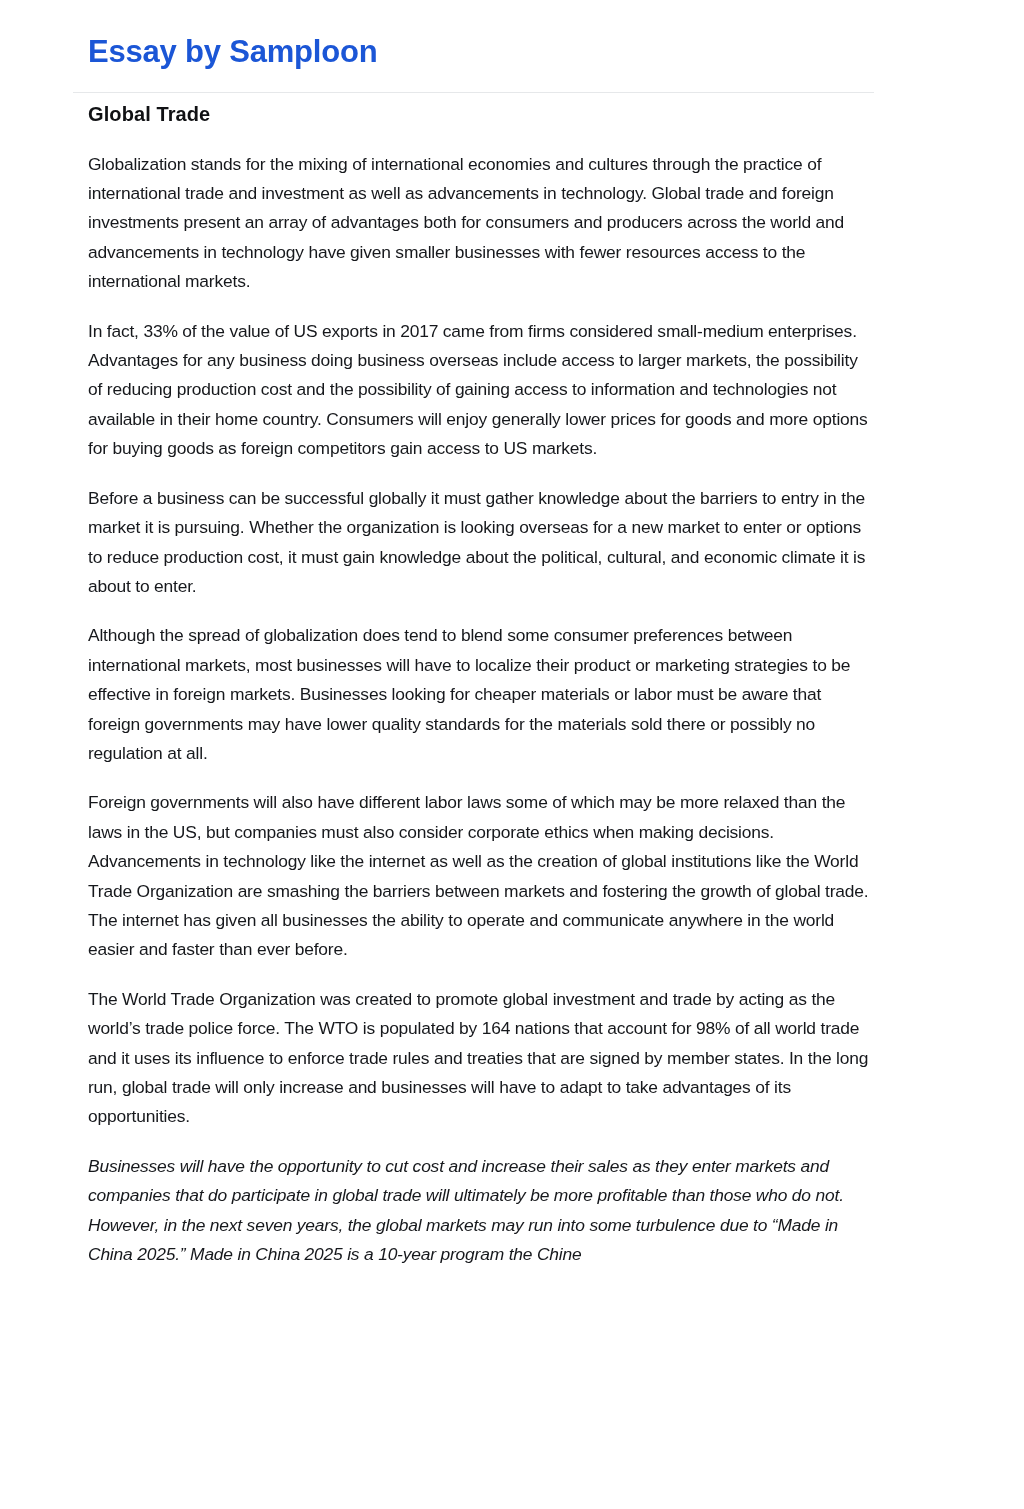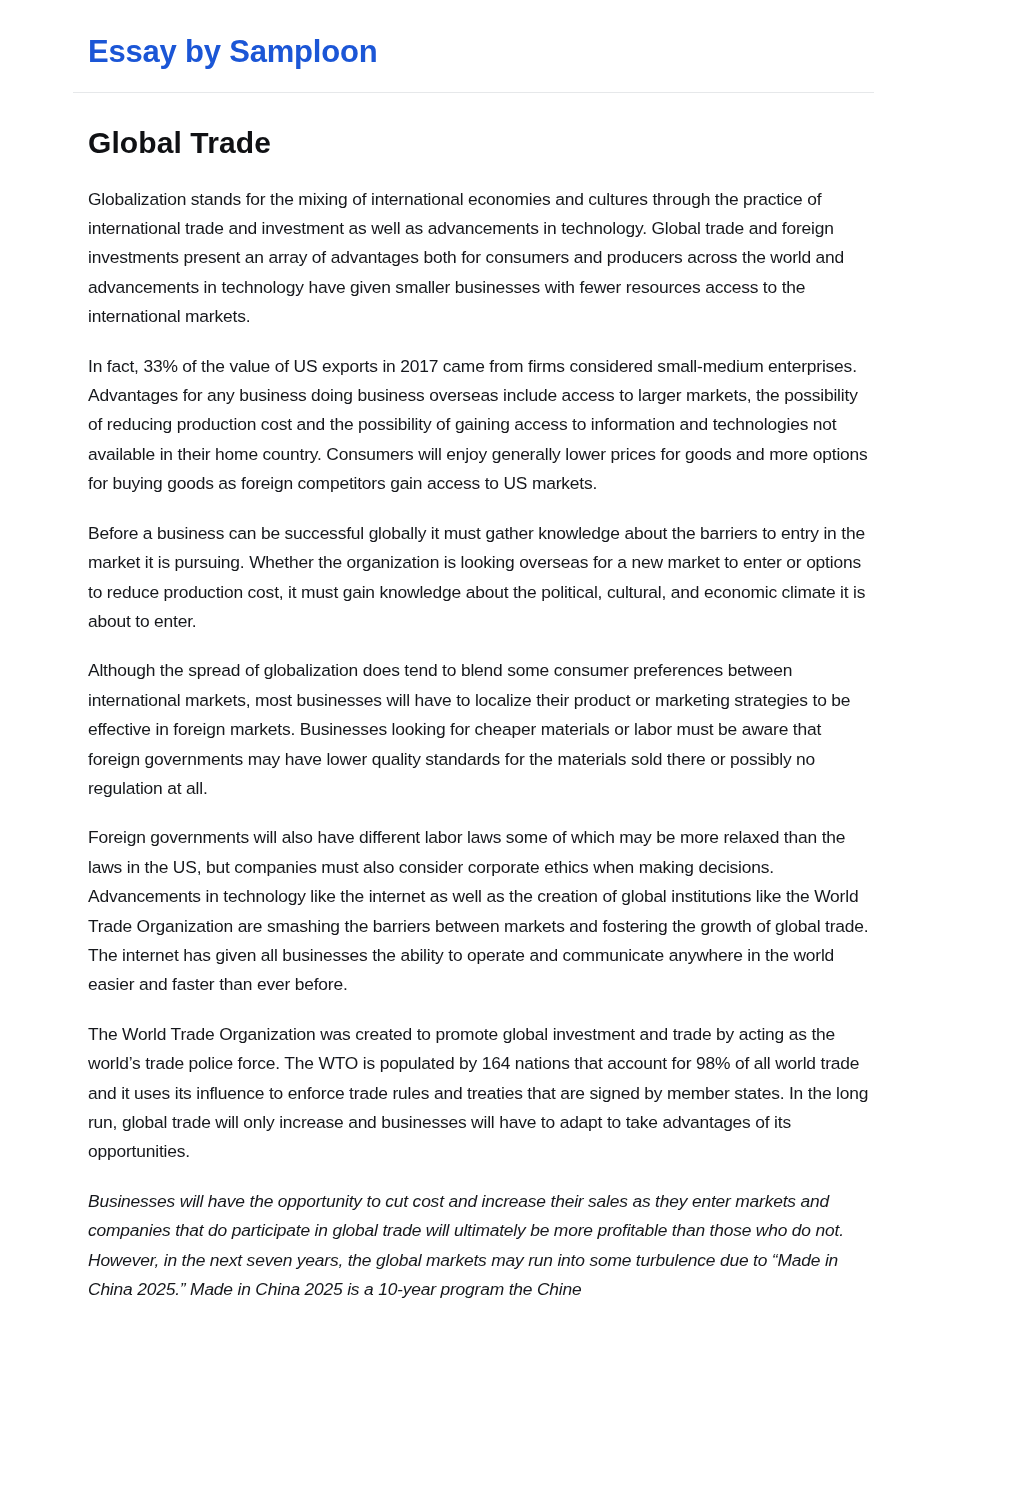--- a/index.html
+++ b/index.html
@@ -58,25 +58,25 @@
     height: 1px;
     background: #e6e8ea;
     border: 0;
   }
 
   
   .article {
     padding: 0 74px 0 88px;
   }
   .doc-title {
-    font-size: 30px;
+    font-size: 20px;
     font-weight: bold;
     color: #101114;
     letter-spacing: 0.1px;
-    margin: 32px 0 0 0;
+    margin: 9px 0 0 0;
     line-height: 1.2;
   }
   .body-copy {
     margin-top: 24px;
   }
   .para {
     font-size: 17.4px;
     line-height: 29.4px;
     color: #16181c;
     margin: 0 0 20px 0;

